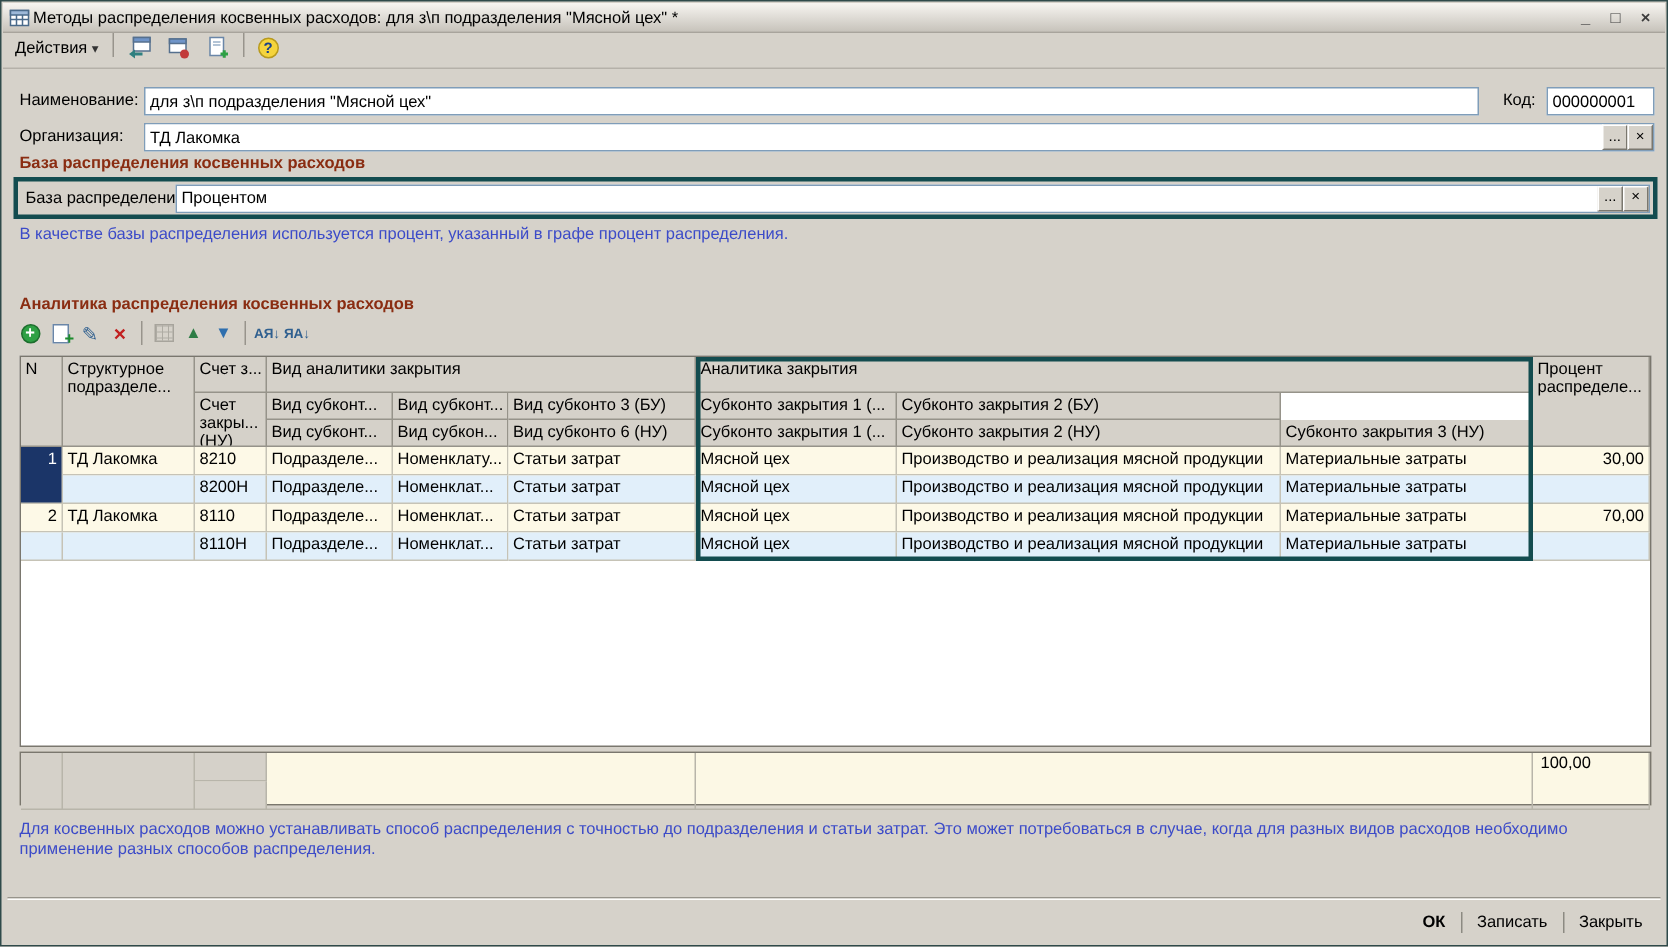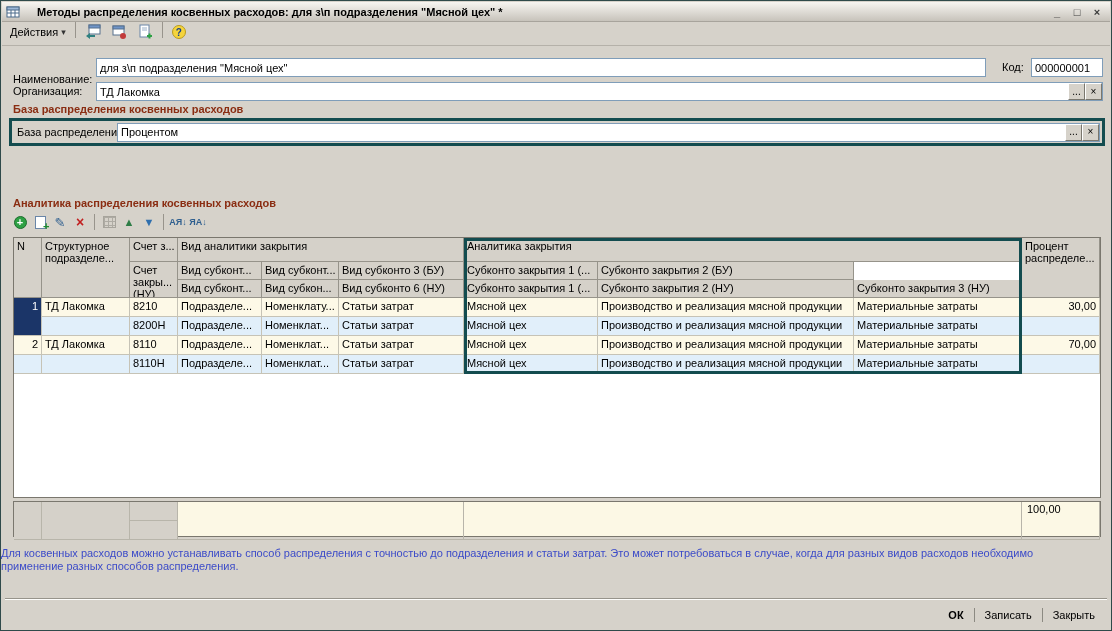--- a/index.html
+++ b/index.html
@@ -2,21 +2,21 @@
 <html><head>
 <meta charset="utf-8">
 <style>
   *{box-sizing:border-box;margin:0;padding:0}
   html,body{background:#8f9494}
   body{font-family:"Liberation Sans","DejaVu Sans",sans-serif;font-size:11px;color:#000}
   .window{position:relative;width:1112px;height:631px;background:#d6d2ca;border:1px solid #2f4a4a;overflow:hidden}
 
   
   .titlebar{position:absolute;left:1px;top:1px;right:1px;height:20px;background:linear-gradient(#f7f5f1,#c7c3bb);display:flex;align-items:center;padding:0 4px;border-bottom:1px solid #a8a49c}
-  .ttitle{font-weight:bold;margin-left:17px;flex:1;white-space:nowrap;overflow:hidden}
+  .ttitle{font-weight:normal;margin-left:2px;flex:1;white-space:nowrap;overflow:hidden}
   .tctrls{display:flex;gap:2px}
   .tbtn{width:18px;height:15px;display:flex;align-items:center;justify-content:center;color:#3c3c3c;font-size:11px;cursor:pointer;font-weight:bold}
 
   
   .toolbar{position:absolute;left:1px;top:21px;right:1px;height:24px;display:flex;padding:0 4px;gap:2px;border-bottom:1px solid #b5b1a9}
   .tb-btn{height:20px;display:flex;align-items:center;padding:0 4px;cursor:pointer;gap:3px}
   .dd{font-size:9px;color:#333}
   .tsep{width:1px;height:16px;background:#98948c;margin:0 3px}
   .help{width:14px;height:14px;border-radius:50%;background:#f5d43c;border:1px solid #b89a1e;color:#18418c;font-weight:bold;font-size:10px;display:flex;align-items:center;justify-content:center}
 
@@ -119,21 +119,21 @@
         <line x1="5" y1="6" x2="10" y2="6" stroke="#9ab0c8"></line>
         <path d="M10 12 h5 M12.5 9.5 v5" stroke="#2ea044" stroke-width="2"></path>
       </svg>
     </span>
     <span class="tsep"></span>
     <span class="tb-btn">
       <span class="help">?</span>
     </span>
   </div>
 
-  <span class="lbl" style="left:12px;top:69px">Наименование:</span>
+  <span class="lbl" style="left:12px;top:57px">Наименование:</span>
   <input class="inp" style="left: 95px; top: 57px; width: 890px;" value="для з\п подразделения &quot;Мясной цех&quot;">
   <span class="lbl" style="left:1001px;top:57px">Код:</span>
   <input class="inp" style="left: 1030px; top: 57px; width: 72px;" value="000000001">
 
   <span class="lbl" style="left:12px;top:81px">Организация:</span>
   <div class="fwrap" style="left:95px;top:81px;width:1007px">
     <input value="ТД Лакомка" style="">
     <span class="fbtn-sm">...</span>
     <span class="fbtn-sm">×</span>
   </div>
@@ -142,20 +142,21 @@
 
   <div class="basebox">
     <span class="bb-label">База распределения:</span>
     <div class="fwrap bb-field">
       <input value="Процентом" style="">
       <span class="fbtn-sm">...</span>
       <span class="fbtn-sm">×</span>
     </div>
   </div>
 
+  <span class="hint" style="left:12px;top:149px">В качестве базы распределения используется процент, указанный в графе процент распределения.</span>
 
   <span class="sect" style="left:12px;top:196px">Аналитика распределения косвенных расходов</span>
 
   <div class="ttoolbar">
     <span class="ico-btn">
         <span class="add-circle">+</span>
       </span>
     <span class="ico-btn">
         <span class="page">
           <span class="page-plus">+</span>
@@ -256,21 +257,21 @@
   <div class="totals">
     <div class="tc gray" style="grid-area:1/1/3/2"></div>
     <div class="tc gray" style="grid-area:1/2/3/3"></div>
     <div class="tc gray" style="grid-area:1/3/2/4"></div>
     <div class="tc gray" style="grid-area:2/3/3/4"></div>
     <div class="tc" style="grid-area:1/4/3/5"></div>
     <div class="tc" style="grid-area:1/5/3/6"></div>
     <div class="tc" style="grid-area:1/6/3/7">100,00</div>
   </div>
 
-  <span class="hint" style="left:0;top:546px;width:1090px">Для косвенных расходов можно устанавливать способ распределения с точностью до подразделения и статьи затрат. Это может потребоваться в случае, когда для разных видов расходов необходимо применение разных способов распределения.</span>
+  <span class="hint" style="left:12px;top:546px;width:1090px">Для косвенных расходов можно устанавливать способ распределения с точностью до подразделения и статьи затрат. Это может потребоваться в случае, когда для разных видов расходов необходимо применение разных способов распределения.</span>
 
   <div class="hsep"></div>
 
   <div class="btnbar">
     <span class="fbtn ok">ОК</span>
     <span class="vsep"></span>
     <span class="fbtn">Записать</span>
     <span class="vsep"></span>
     <span class="fbtn">Закрыть</span>
   </div>

